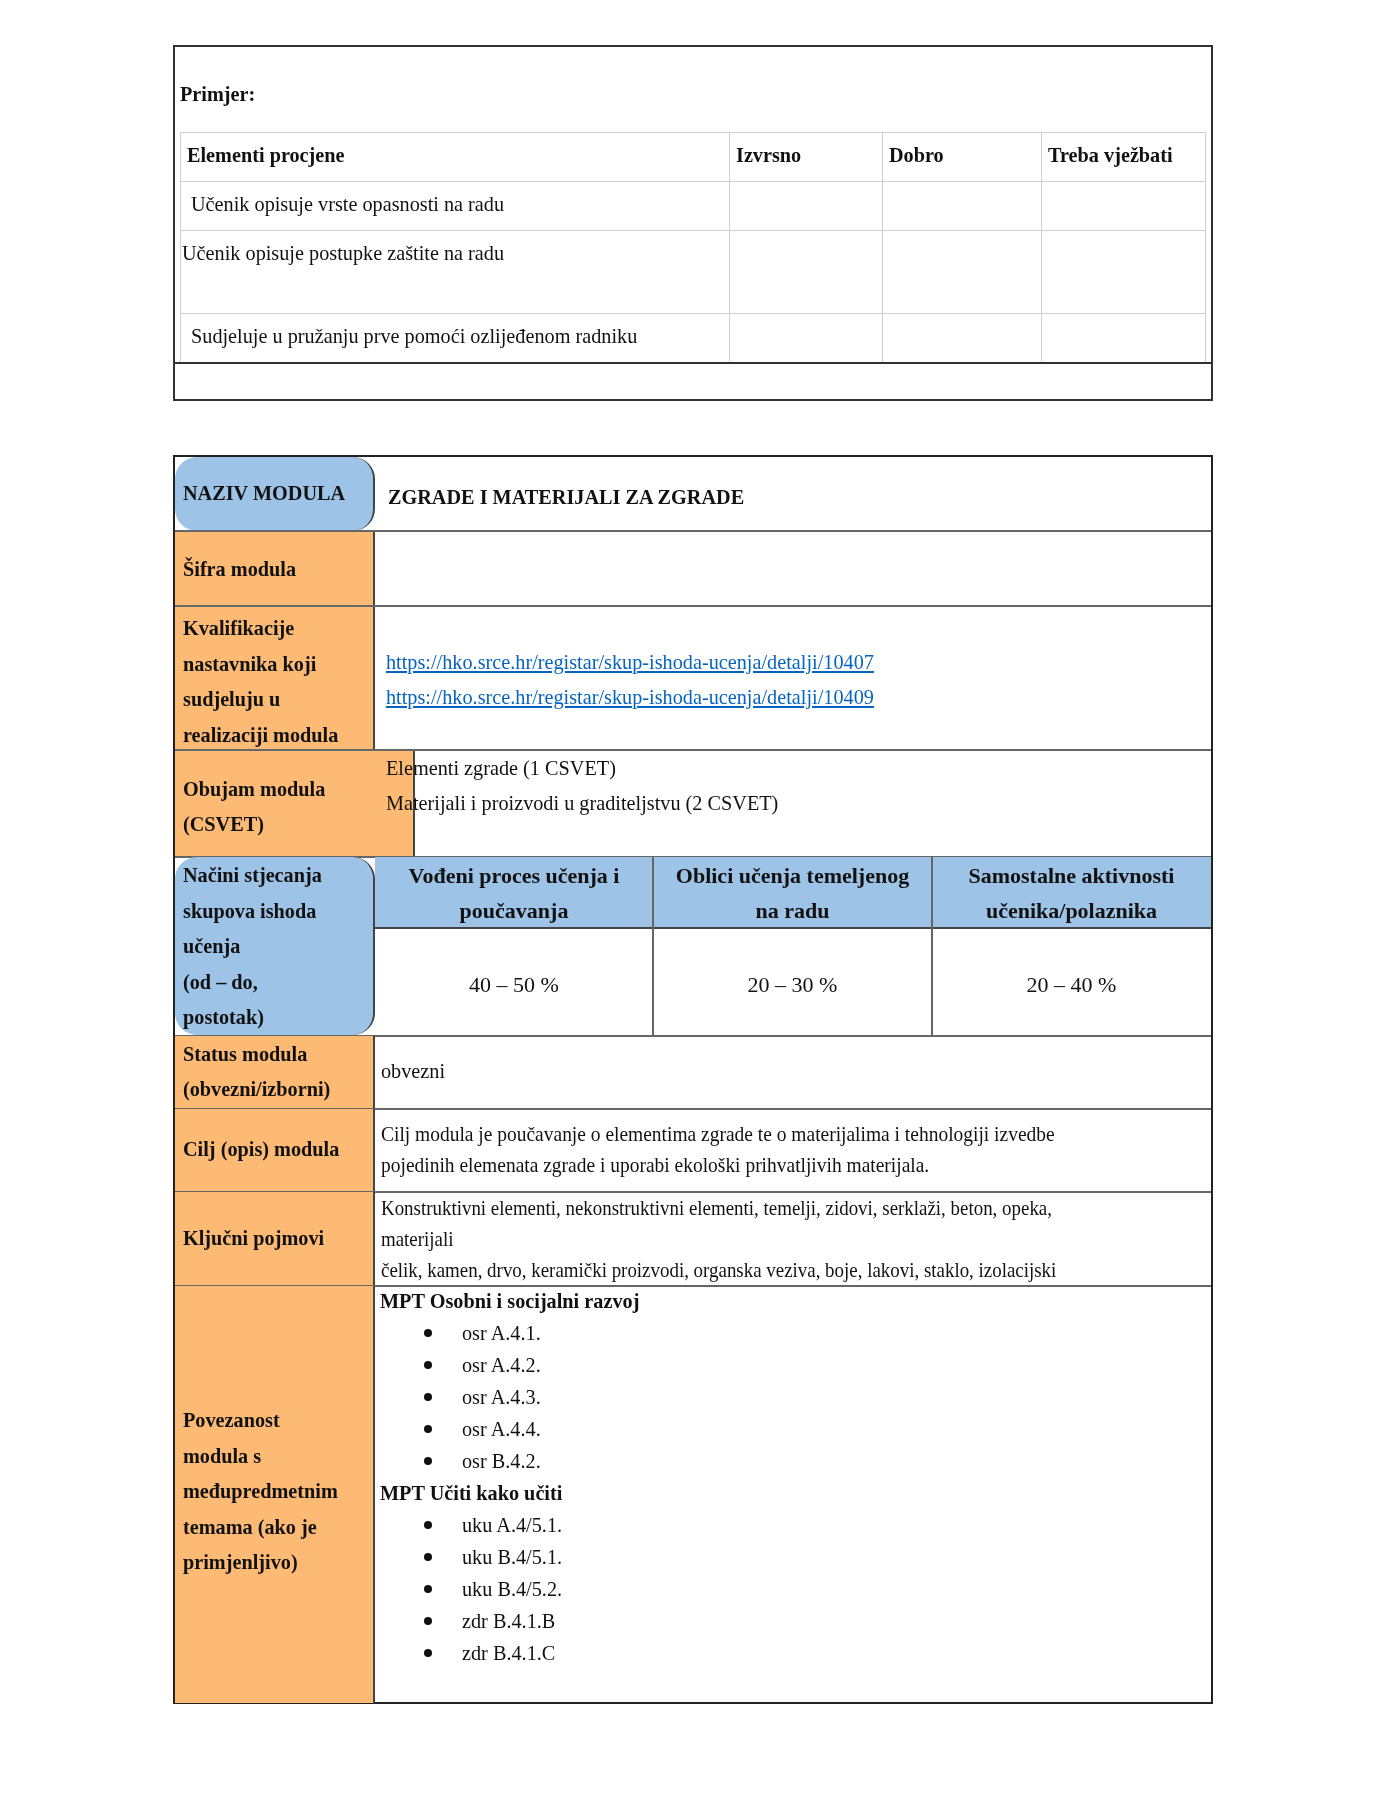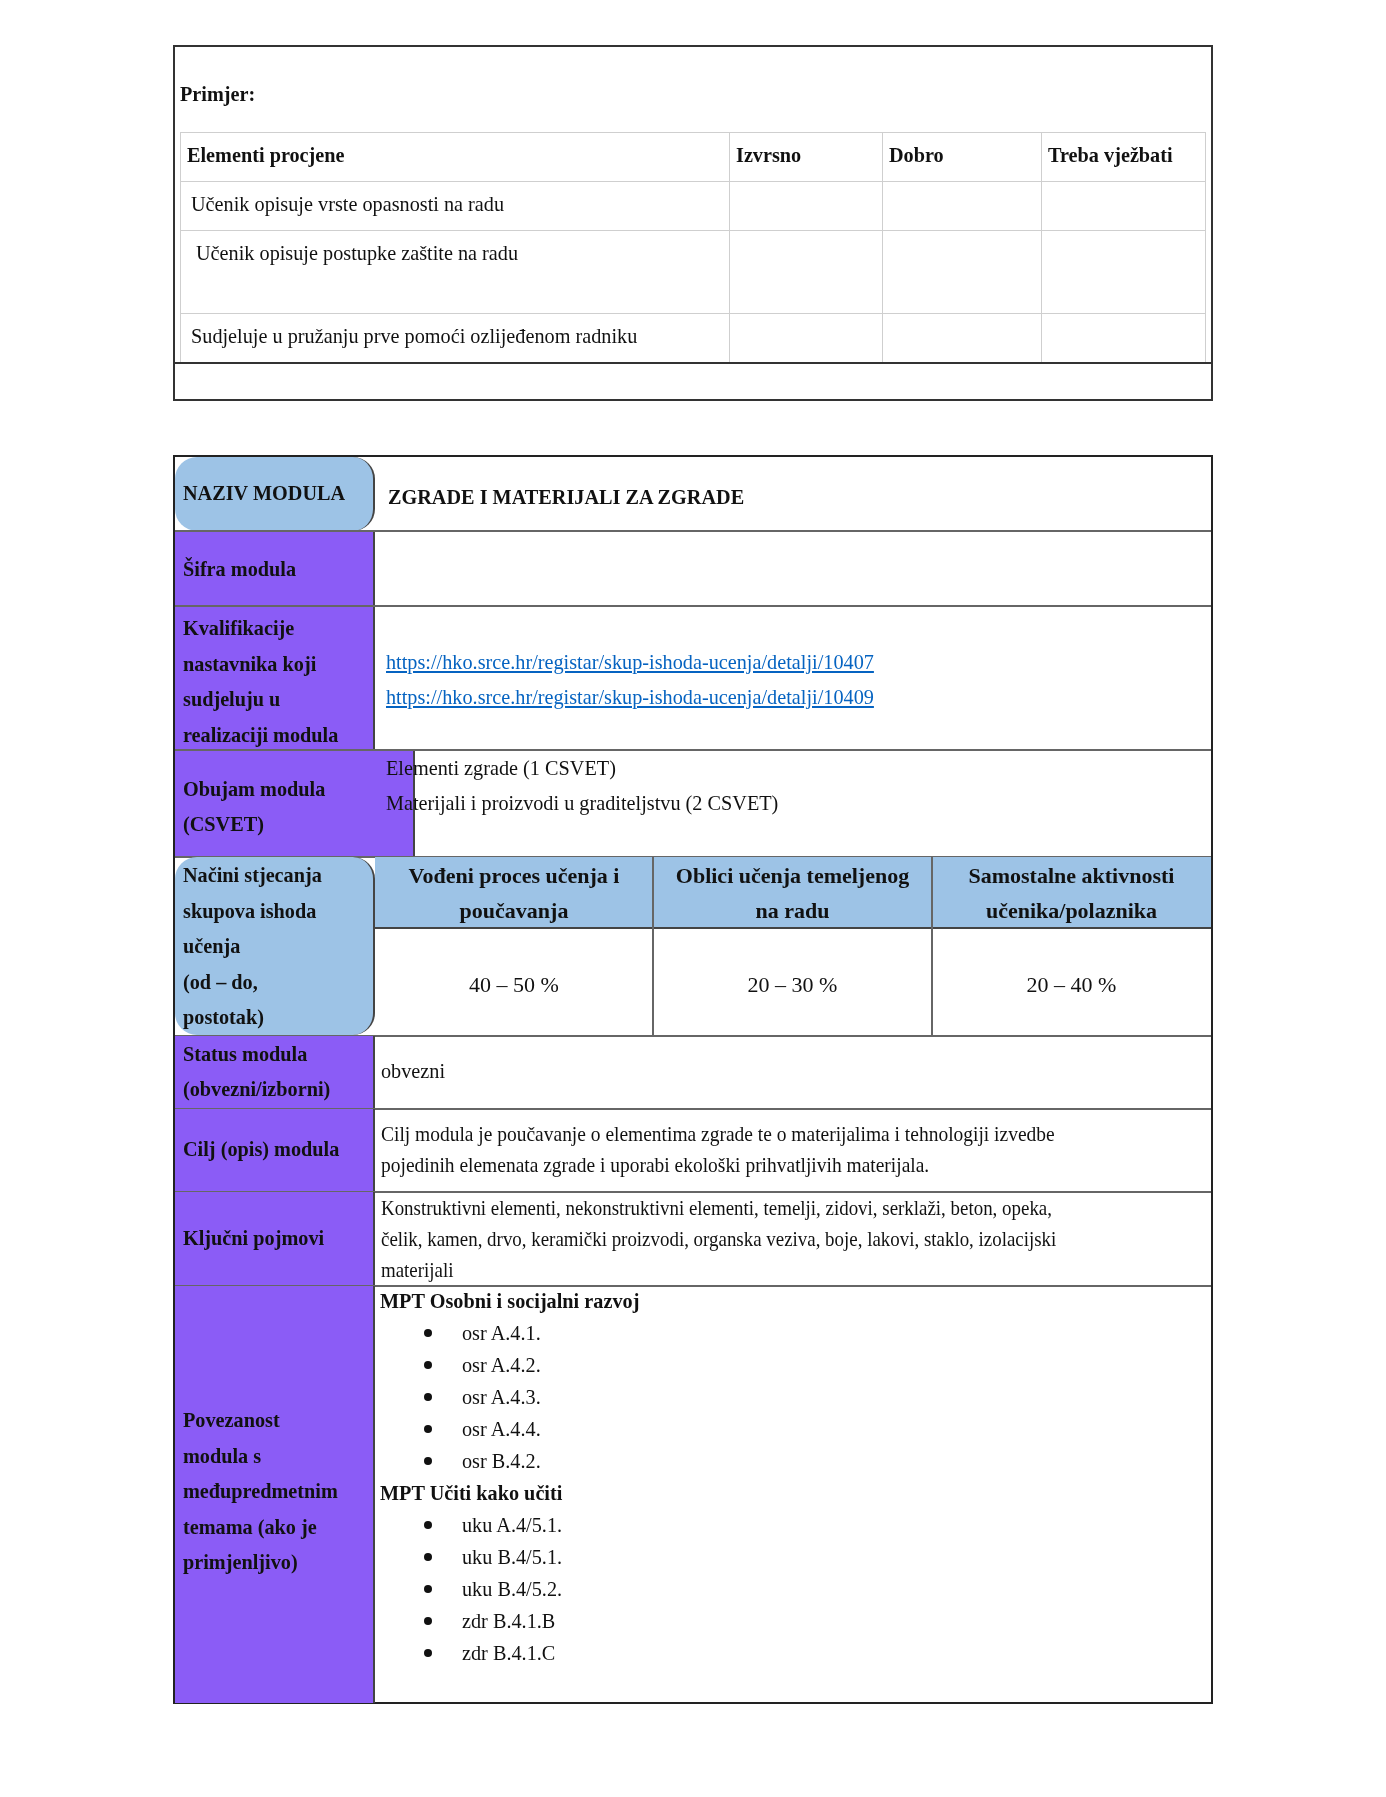--- a/index.html
+++ b/index.html
@@ -12,21 +12,21 @@
 
   
   #t1-box { left: 173px; top: 45px; width: 1040px; height: 356px; border: 2px solid #333; }
   #t1-divider { left: 173px; top: 362px; width: 1040px; height: 0; border-top: 2px solid #333; }
   #t1-title { left: 180px; top: 78px; }
   .t1-cell { border: 1.5px solid #cfcfcf; }
   .t1-txt { padding: 6px 6px; }
 
   
   #t2 { left: 173px; top: 455px; width: 1040px; height: 1249px; border: 2px solid #222; }
-  .lbl { background: #8b5cf6; border-right: 2px solid #444; }
+  .lbl { background: #fdba74; border-right: 2px solid #444; }
   .lbl-dark { background: #9dc3e6; border-right: 2px solid #444; border-radius: 22px; }
   .rowline { height: 0; border-top: 2px solid #666; }
   .hdr-sub { background: #9dc3e6; }
   a.link { color: #0563c1; text-decoration: underline; }
   .bullet { position: absolute; width: 8px; height: 8px; border-radius: 50%; background: #111; }
 </style>
 </head>
 <body>
 
 <div class="abs" id="t1-box"></div>
@@ -37,21 +37,21 @@
   <div class="abs t1-cell txt bold t1-txt" style="left:0;top:0;width:550px;height:50px;"><span class="cond">Elementi procjene</span></div>
   <div class="abs t1-cell txt bold t1-txt" style="left:549px;top:0;width:154px;height:50px;"><span class="cond">Izvrsno</span></div>
   <div class="abs t1-cell txt bold t1-txt" style="left:702px;top:0;width:160px;height:50px;"><span class="cond">Dobro</span></div>
   <div class="abs t1-cell txt bold t1-txt" style="left:861px;top:0;width:165px;height:50px;"><span class="cond">Treba vježbati</span></div>
 
   <div class="abs t1-cell txt t1-txt" style="left:0;top:49px;width:550px;height:50px;padding-left:10px;"><span class="cond">Učenik opisuje vrste opasnosti na radu</span></div>
   <div class="abs t1-cell" style="left:549px;top:49px;width:154px;height:50px;"></div>
   <div class="abs t1-cell" style="left:702px;top:49px;width:160px;height:50px;"></div>
   <div class="abs t1-cell" style="left:861px;top:49px;width:165px;height:50px;"></div>
 
-  <div class="abs t1-cell txt t1-txt" style="left:0;top:98px;width:550px;height:84px;padding-left:15px;"><span class="cond">Učenik opisuje postupke zaštite na radu</span></div>
+  <div class="abs t1-cell txt t1-txt" style="left:0;top:98px;width:550px;height:84px;padding-left:1px;"><span class="cond">Učenik opisuje postupke zaštite na radu</span></div>
   <div class="abs t1-cell" style="left:549px;top:98px;width:154px;height:84px;"></div>
   <div class="abs t1-cell" style="left:702px;top:98px;width:160px;height:84px;"></div>
   <div class="abs t1-cell" style="left:861px;top:98px;width:165px;height:84px;"></div>
 
   <div class="abs t1-cell txt t1-txt" style="left:0;top:181px;width:550px;height:50px;padding-left:10px;"><span class="cond">Sudjeluje u pružanju prve pomoći ozlijeđenom radniku</span></div>
   <div class="abs t1-cell" style="left:549px;top:181px;width:154px;height:50px;"></div>
   <div class="abs t1-cell" style="left:702px;top:181px;width:160px;height:50px;"></div>
   <div class="abs t1-cell" style="left:861px;top:181px;width:165px;height:50px;"></div>
 </div>
 <div class="abs" id="t1-divider"></div>
@@ -130,22 +130,22 @@
 <div class="abs lbl txt bold" style="left:175px;top:1109px;width:200px;height:82px;padding:24px 6px 0 8px;"><span class="cond">Cilj (opis) modula</span></div>
 <div class="abs txt" style="left:381px;top:1118px;line-height:31px;">
   <div><span class="cond" style="transform:scaleX(0.885);">Cilj modula je poučavanje o elementima zgrade te o materijalima i tehnologiji izvedbe</span></div>
   <div><span class="cond" style="transform:scaleX(0.885);">pojedinih elemenata zgrade i uporabi ekološki prihvatljivih materijala.</span></div>
 </div>
 <div class="abs rowline" style="left:175px;top:1191px;width:1036px;"></div>
 
 <div class="abs lbl txt bold" style="left:175px;top:1192px;width:200px;height:93px;padding:30px 6px 0 8px;"><span class="cond">Ključni pojmovi</span></div>
 <div class="abs txt" style="left:381px;top:1192px;line-height:31px;">
   <div><span class="cond" style="transform:scaleX(0.86);">Konstruktivni elementi, nekonstruktivni elementi, temelji, zidovi, serklaži, beton, opeka,</span></div>
+  <div><span class="cond" style="transform:scaleX(0.86);">materijali</span></div>
   <div><span class="cond" style="transform:scaleX(0.86);">čelik, kamen, drvo, keramički proizvodi, organska veziva, boje, lakovi, staklo, izolacijski</span></div>
-  <div><span class="cond" style="transform:scaleX(0.86);">materijali</span></div>
 </div>
 <div class="abs rowline" style="left:175px;top:1285px;width:1036px;"></div>
 
 <div class="abs lbl txt bold" style="left:175px;top:1286px;width:200px;height:417px;padding:116px 6px 0 8px;line-height:35.5px;">
   <div><span class="cond">Povezanost</span></div>
   <div><span class="cond">modula s</span></div>
   <div><span class="cond">međupredmetnim</span></div>
   <div><span class="cond">temama (ako je</span></div>
   <div><span class="cond">primjenljivo)</span></div>
 </div>

